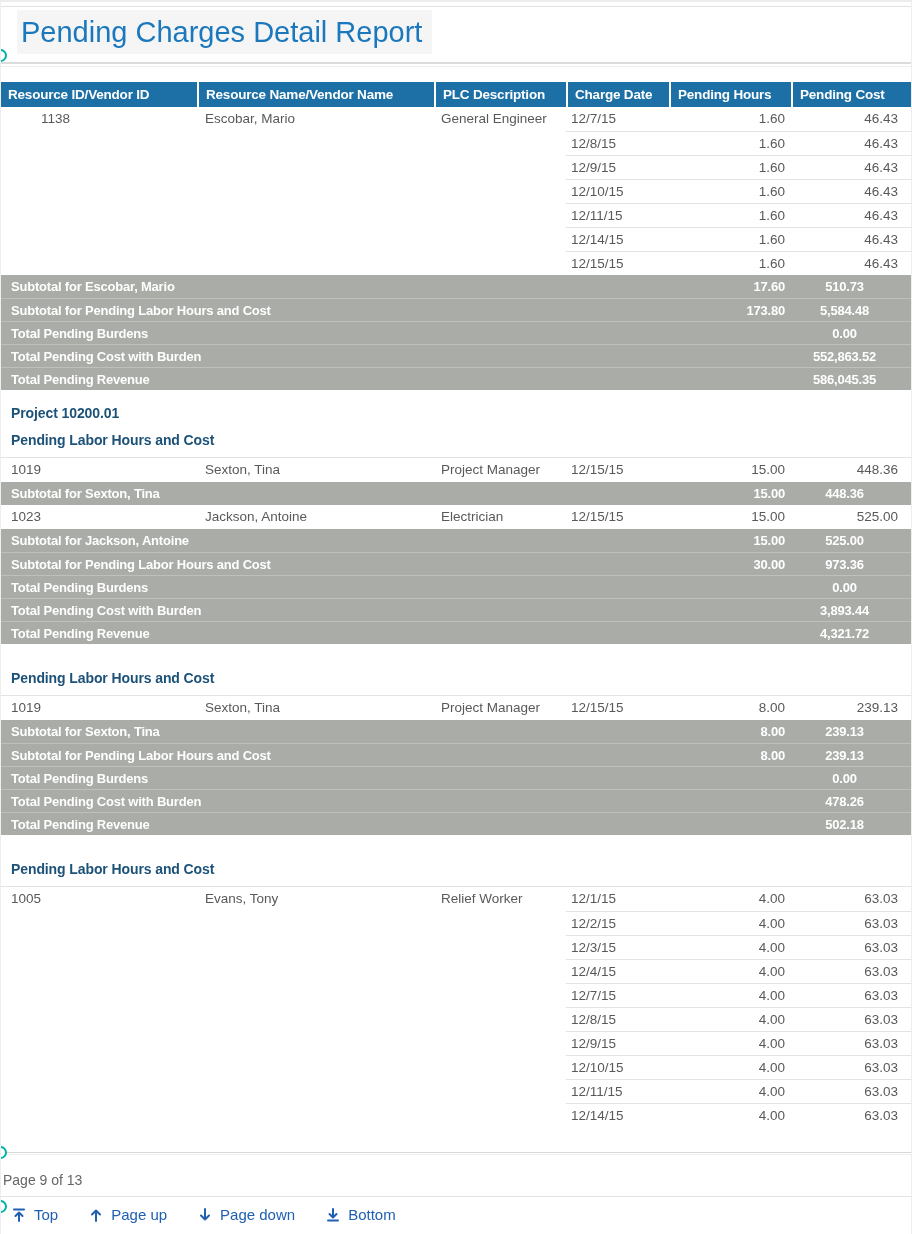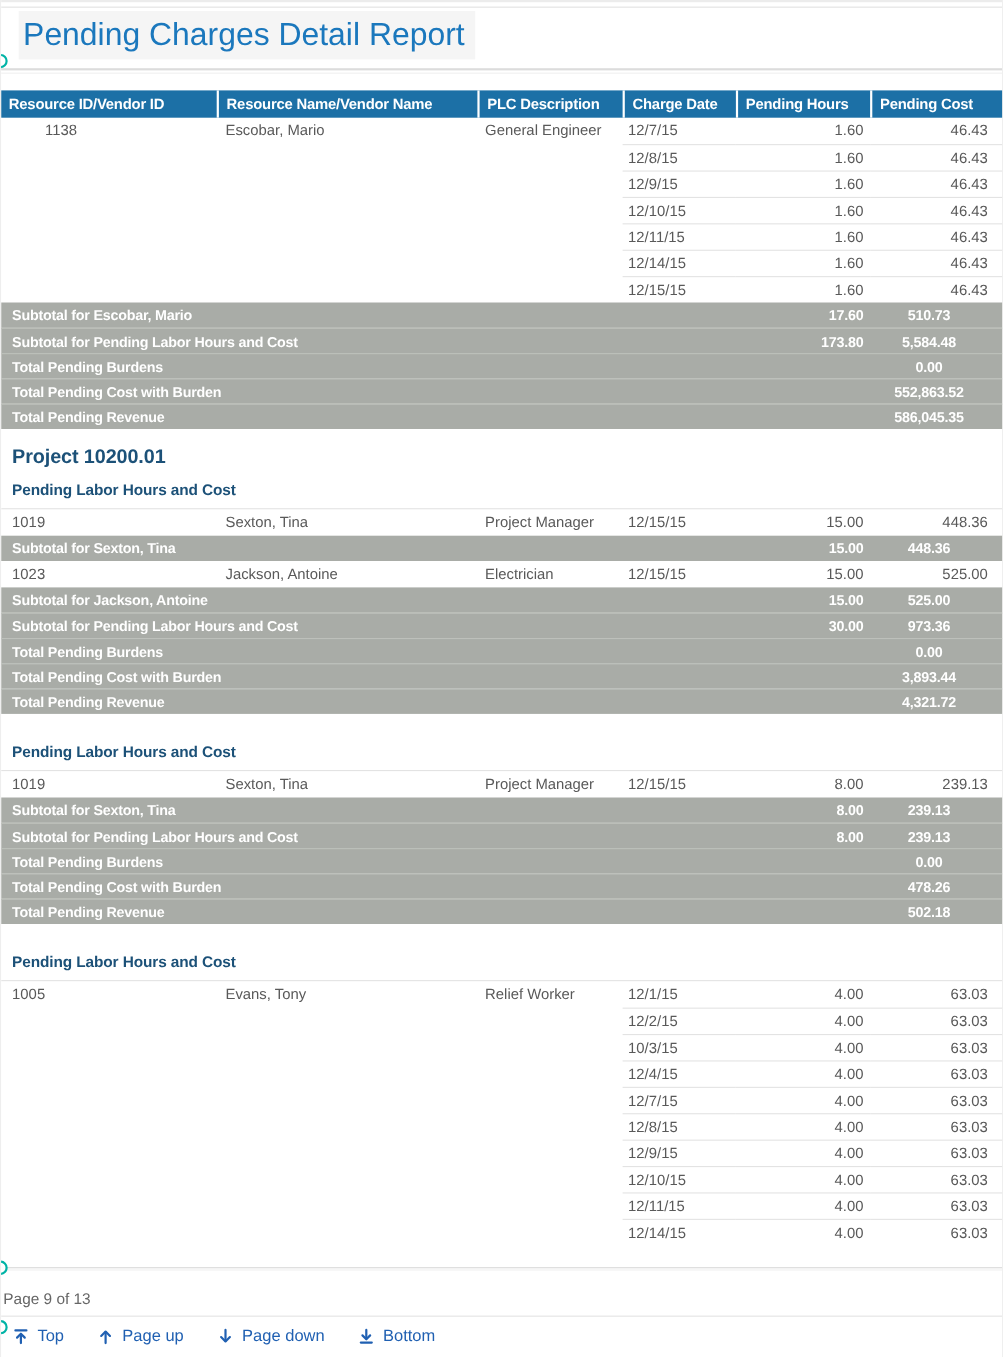--- a/index.html
+++ b/index.html
@@ -48,21 +48,21 @@
 
   .sum-row{display:grid;grid-template-columns:668px 122px 122px;height:23px;
            background:var(--summary-bg);}
   .sum-row + .sum-row{border-top:1px solid #bdc0bb;}
   .sum-row span{color:#fff;font-size:13px;font-weight:700;line-height:23px;white-space:nowrap;letter-spacing:-0.2px;}
   .sum-label{padding-left:10px;}
   .sum-hours{text-align:right;padding-right:6px;}
   .sum-cost{text-align:center;padding-right:15px;}
 
   .project-block{padding:15px 0 9px 0;border-bottom:1px solid var(--sep);}
-  .project-title{color:var(--section-blue);font-size:18px;font-weight:700;padding-left:10px;letter-spacing:-0.1px;}
+  .project-title{color:var(--section-blue);font-size:14px;font-weight:700;padding-left:10px;letter-spacing:-0.1px;}
   .project-sub{color:var(--section-blue);font-size:14px;font-weight:700;padding-left:10px;margin-top:11px;letter-spacing:-0.1px;}
 
   .foot-line1{position:absolute;top:1152px;left:0;right:0;height:1px;background:#d7d7d7;}
   .foot-line1b{position:absolute;top:1154px;left:0;right:0;height:1px;background:#f0f0f0;}
   .page-info{position:absolute;top:1172px;left:2px;font-size:14px;color:#666;}
   .foot-line2{position:absolute;top:1196px;left:0;right:0;height:1px;background:#e3e3e3;}
 
   .nav{position:absolute;top:1206px;left:10px;display:flex;align-items:center;gap:30px;}
   .nav a{display:flex;align-items:center;gap:7px;color:var(--link-blue);font-size:15px;
          text-decoration:none;cursor:pointer;}
@@ -238,21 +238,21 @@
         <div class="entry grid6">
           <div class="cell c-id" style="grid-area: 1 / 1;">1005</div>
           <div class="cell c-name" style="grid-area: 1 / 2;">Evans, Tony</div>
           <div class="cell c-plc" style="grid-area: 1 / 3;">Relief Worker</div>
           <div class="cell c-date" style="grid-area: 1 / 4;">12/1/15</div>
           <div class="cell c-hours" style="grid-area: 1 / 5;">4.00</div>
           <div class="cell c-cost" style="grid-area: 1 / 6;">63.03</div>
           <div class="cell c-date sep" style="grid-area: 2 / 4;">12/2/15</div>
           <div class="cell c-hours sep" style="grid-area: 2 / 5;">4.00</div>
           <div class="cell c-cost sep" style="grid-area: 2 / 6;">63.03</div>
-          <div class="cell c-date sep" style="grid-area: 3 / 4;">10/3/15</div>
+          <div class="cell c-date sep" style="grid-area: 3 / 4;">12/3/15</div>
           <div class="cell c-hours sep" style="grid-area: 3 / 5;">4.00</div>
           <div class="cell c-cost sep" style="grid-area: 3 / 6;">63.03</div>
           <div class="cell c-date sep" style="grid-area: 4 / 4;">12/4/15</div>
           <div class="cell c-hours sep" style="grid-area: 4 / 5;">4.00</div>
           <div class="cell c-cost sep" style="grid-area: 4 / 6;">63.03</div>
           <div class="cell c-date sep" style="grid-area: 5 / 4;">12/7/15</div>
           <div class="cell c-hours sep" style="grid-area: 5 / 5;">4.00</div>
           <div class="cell c-cost sep" style="grid-area: 5 / 6;">63.03</div>
           <div class="cell c-date sep" style="grid-area: 6 / 4;">12/8/15</div>
           <div class="cell c-hours sep" style="grid-area: 6 / 5;">4.00</div>

